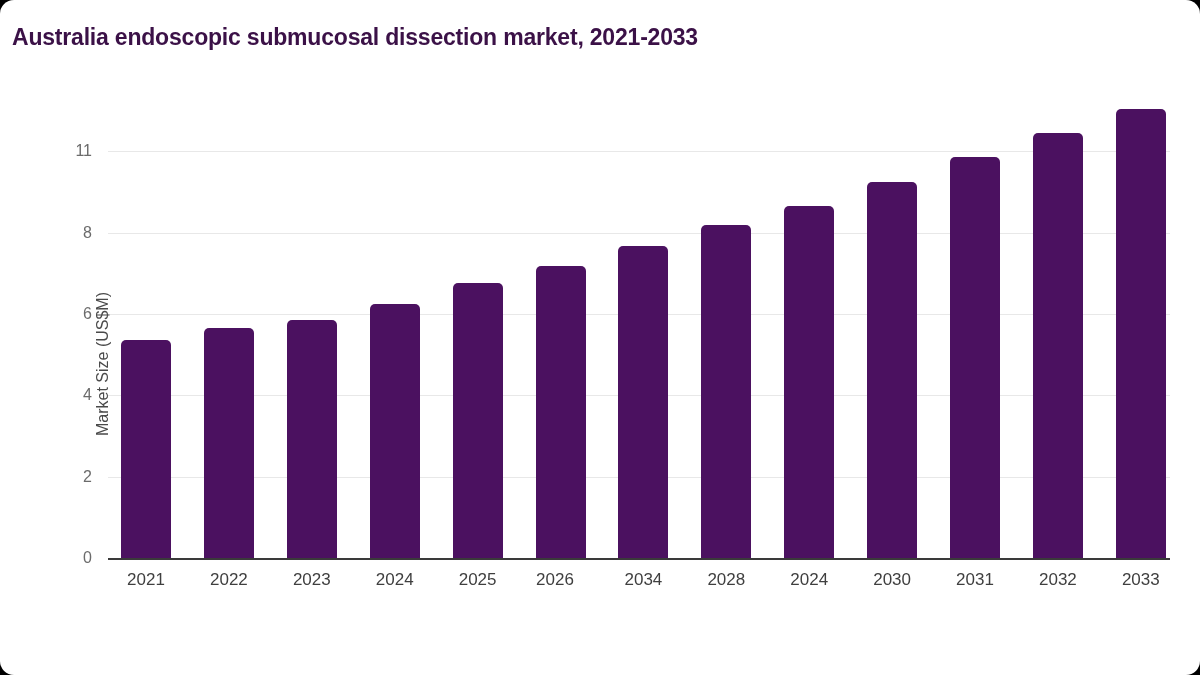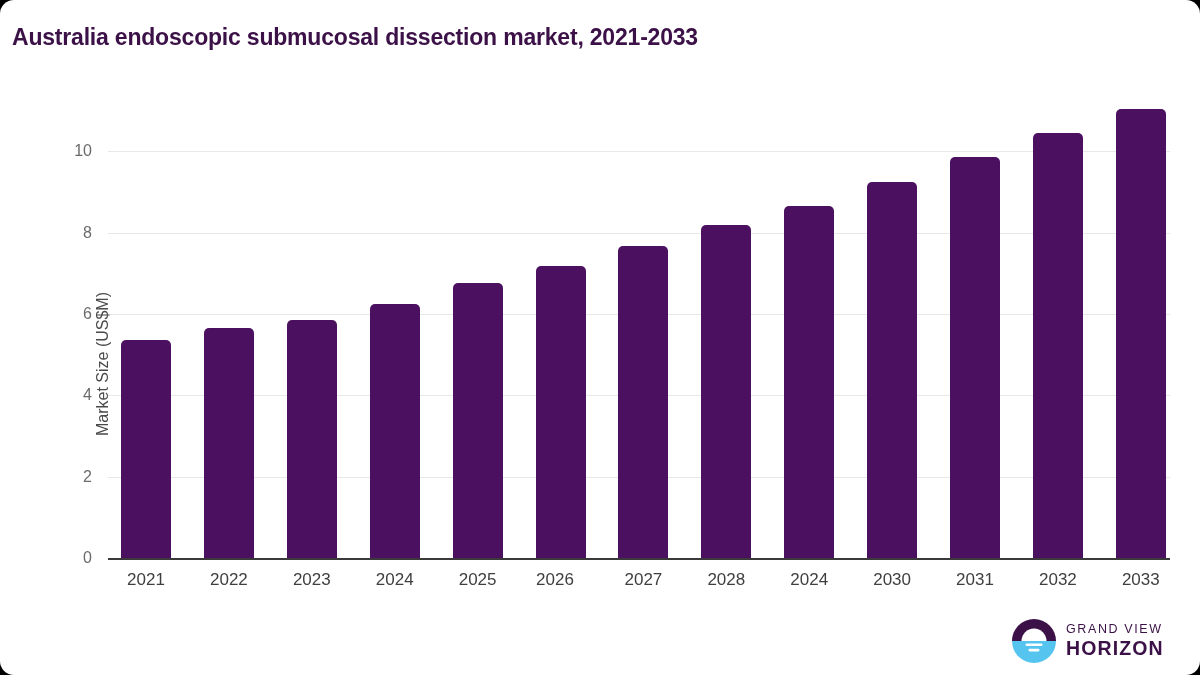--- a/index.html
+++ b/index.html
@@ -147,68 +147,46 @@
       <div class="ytick-label" style="top: 558px;">0</div>
       <div class="gridline" style="top: 476.66px;"></div>
       <div class="ytick-label" style="top: 476.66px;">2</div>
       <div class="gridline" style="top: 395.32px;"></div>
       <div class="ytick-label" style="top: 395.32px;">4</div>
       <div class="gridline" style="top: 313.98px;"></div>
       <div class="ytick-label" style="top: 313.98px;">6</div>
       <div class="gridline" style="top: 232.64px;"></div>
       <div class="ytick-label" style="top: 232.64px;">8</div>
       <div class="gridline" style="top: 151.3px;"></div>
-      <div class="ytick-label" style="top: 151.3px;">10</div>
+      <div class="ytick-label" style="top: 151.3px;">11</div>
       <div class="bar" title="2021: 5.35" style="left: 121px; top: 340.416px; height: 217.584px; background: rgb(75, 17, 96);"></div>
       <div class="xtick-label" style="left: 101px;">2021</div>
       <div class="bar" title="2022: 5.65" style="left: 203.9px; top: 328.214px; height: 229.786px; background: rgb(75, 17, 96);"></div>
       <div class="xtick-label" style="left: 183.9px;">2022</div>
       <div class="bar" title="2023: 5.85" style="left: 286.8px; top: 320.08px; height: 237.919px; background: rgb(75, 17, 96);"></div>
       <div class="xtick-label" style="left: 266.8px;">2023</div>
       <div class="bar" title="2024: 6.25" style="left: 369.7px; top: 303.812px; height: 254.188px; background: rgb(75, 17, 96);"></div>
       <div class="xtick-label" style="left: 349.7px;">2024</div>
       <div class="bar" title="2025: 6.75" style="left: 452.6px; top: 283.477px; height: 274.522px; background: rgb(75, 17, 96);"></div>
       <div class="xtick-label" style="left: 432.6px;">2025</div>
       <div class="bar" title="2026: 7.18" style="left: 535.5px; top: 265.989px; height: 292.011px; background: rgb(75, 17, 96);"></div>
       <div class="xtick-label" style="left: 510px;">2026</div>
       <div class="bar" title="2027: 7.68" style="left: 618.4px; top: 245.654px; height: 312.346px; background: rgb(75, 17, 96);"></div>
-      <div class="xtick-label" style="left: 598.4px;">2027</div>
+      <div class="xtick-label" style="left: 598.4px;">2034</div>
       <div class="bar" title="2028: 8.18" style="left: 701.3px; top: 225.319px; height: 332.681px; background: rgb(75, 17, 96);"></div>
       <div class="xtick-label" style="left: 681.3px;">2028</div>
       <div class="bar" title="2029: 8.65" style="left: 784.2px; top: 206.204px; height: 351.796px; background: rgb(75, 17, 96);"></div>
       <div class="xtick-label" style="left: 764.2px;">2024</div>
       <div class="bar" title="2030: 9.25" style="left: 867.1px; top: 181.803px; height: 376.197px; background: rgb(75, 17, 96);"></div>
       <div class="xtick-label" style="left: 847.1px;">2030</div>
       <div class="bar" title="2031: 9.85" style="left: 950px; top: 157.4px; height: 400.599px; background: rgb(75, 17, 96);"></div>
       <div class="xtick-label" style="left: 930px;">2031</div>
       <div class="bar" title="2032: 10.45" style="left: 1032.9px; top: 132.999px; height: 425.001px; background: rgb(75, 17, 96);"></div>
       <div class="xtick-label" style="left: 1012.9px;">2032</div>
       <div class="bar" title="2033: 11.05" style="left: 1115.8px; top: 108.596px; height: 449.404px; background: rgb(75, 17, 96);"></div>
       <div class="xtick-label" style="left: 1095.8px;">2033</div>
     </div>
 
   <div class="yaxis-title">Market Size (US$M)</div>
 
 
-  <div class="logo">
-    <div class="logo-mark">
-      <svg width="44" height="44" viewBox="0 0 44 44" xmlns="http://www.w3.org/2000/svg">
-        <defs>
-          <clipPath id="circleClip">
-              <circle cx="22" cy="22" r="22"></circle>
-            </clipPath>
-        </defs>
-        <g clip-path="url(#circleClip)">
-          <rect x="0" y="0" width="44" height="22" fill="#3B1147"></rect>
-          <rect x="0" y="22" width="44" height="22" fill="#55C5F0"></rect>
-          <path d="M9.5 22 A12.5 12.5 0 0 1 34.5 22 Z" fill="#ffffff"></path>
-          <rect x="13.5" y="24.5" width="17" height="2.6" rx="1.3" fill="#ffffff"></rect>
-          <rect x="16.5" y="29.8" width="11" height="2.6" rx="1.3" fill="#ffffff"></rect>
-        </g>
-      </svg>
-    </div>
-    <div class="logo-text">
-      <div class="logo-line1">GRAND VIEW</div>
-      <div class="logo-line2">HORIZON</div>
-    </div>
-  </div>
 
 </div>
 
 </body></html>

